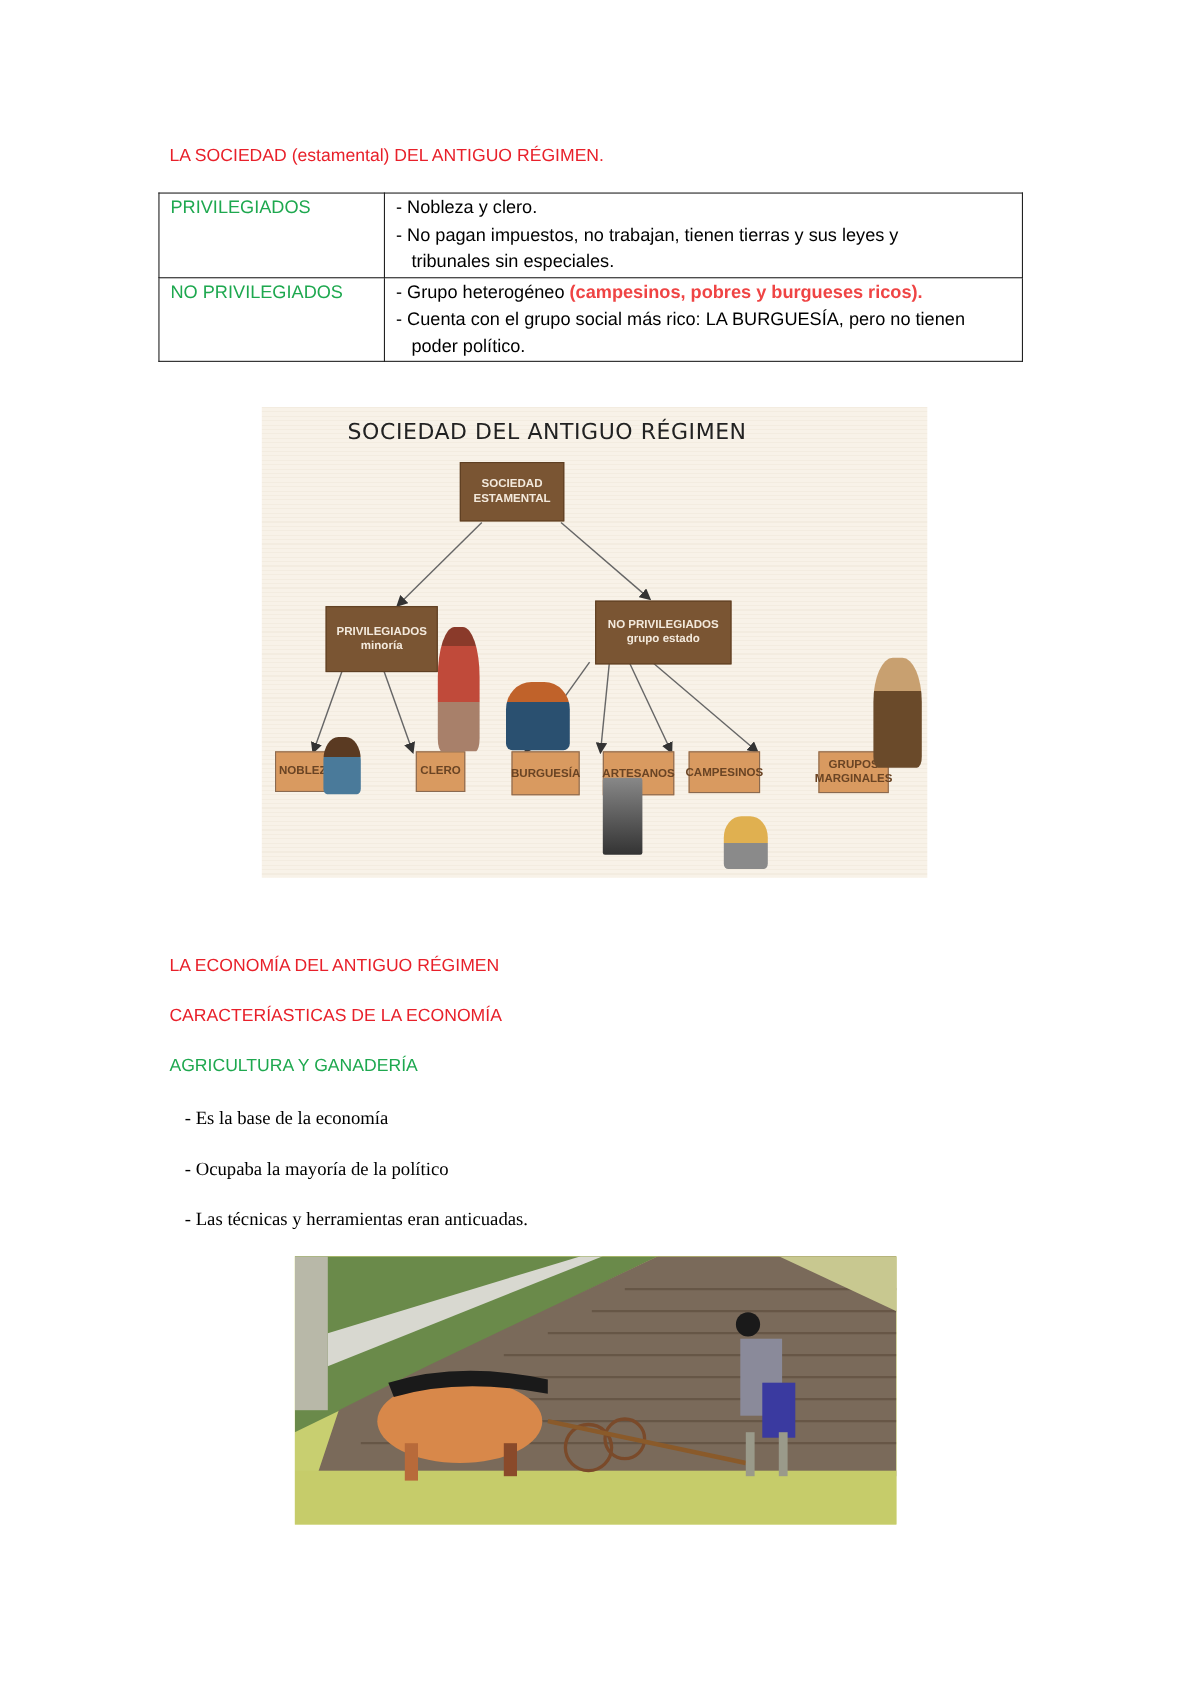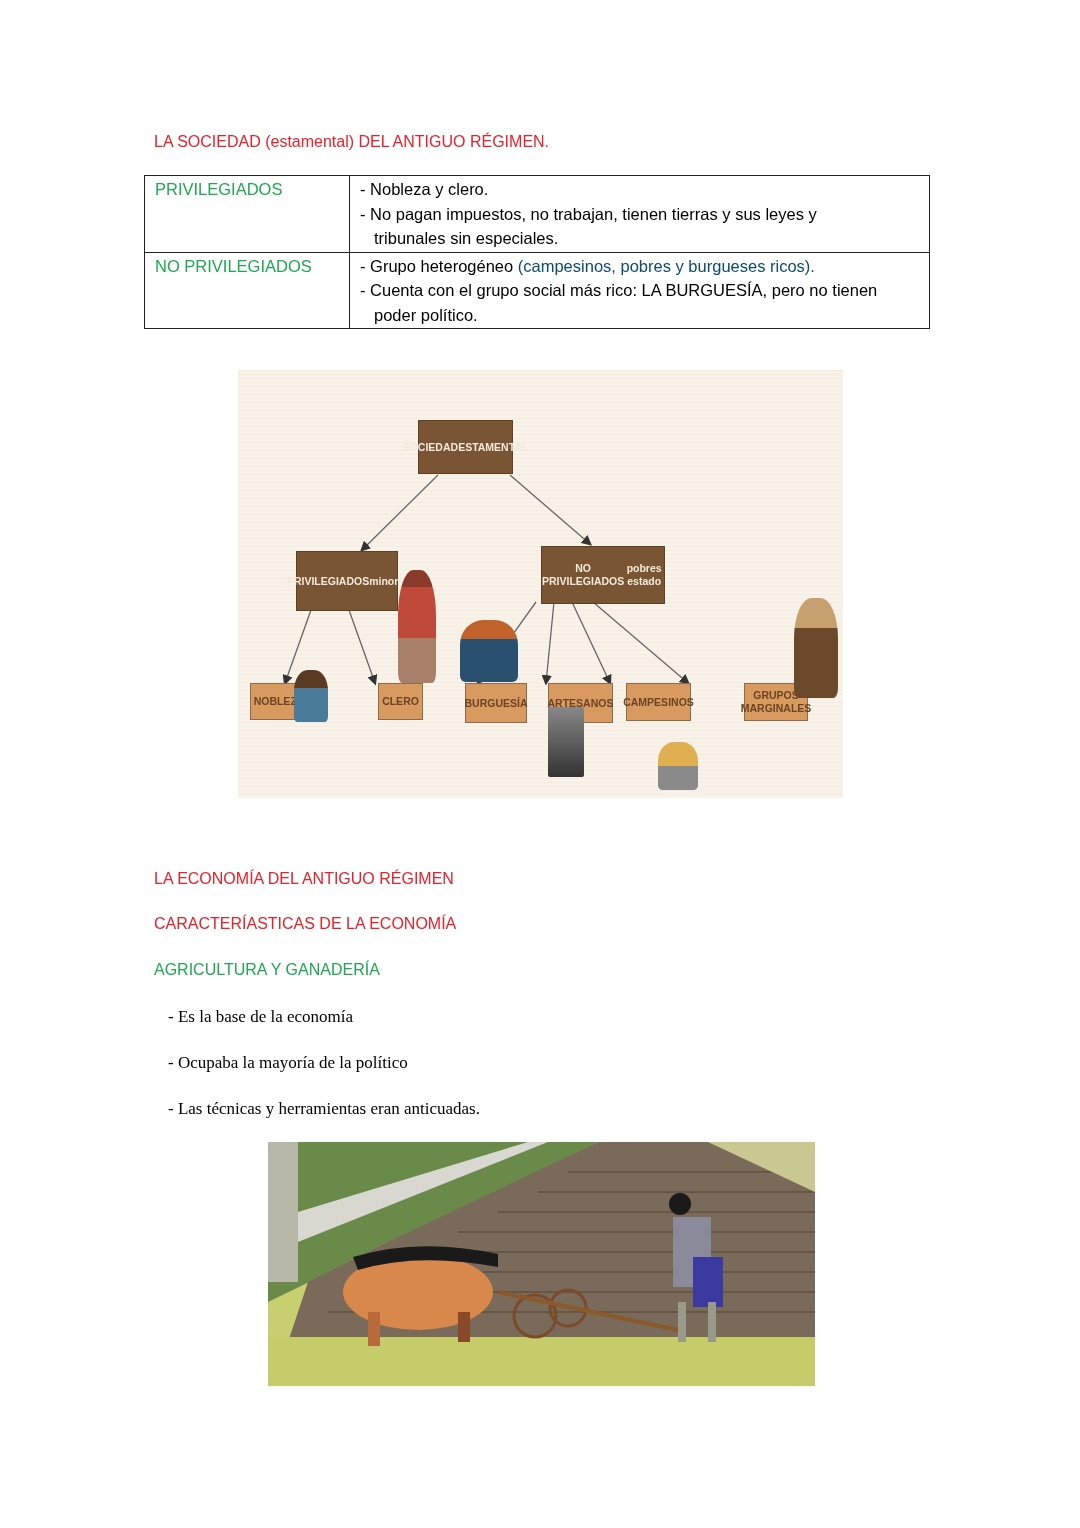--- a/index.html
+++ b/index.html
@@ -4,21 +4,21 @@
 <style>
   * { box-sizing: border-box; margin: 0; padding: 0; }
   body {
     width: 1080px; height: 1528px; background: #ffffff;
     font-family: "Liberation Sans", sans-serif; color: #000;
     position: relative; overflow: hidden;
   }
   .abs { position: absolute; }
   .red { color: #e8202a; }
   .green { color: #1ea84f; }
-  .blue { color: #0c4a6e; }
+  .blue { color: #ef4444; font-weight: bold; }
   .h { font-size: 16px; white-space: nowrap; }
   .body-text { font-size: 17px; white-space: nowrap; font-family: Liberation Serif, serif; }
 
   
   .tbl {
     position: absolute; left: 144px; top: 175px; width: 786px; height: 150px;
     border: 1.5px solid #222; border-collapse: collapse;
   }
   .tbl td { border: 1.5px solid #222; vertical-align: top; font-size: 16.5px; line-height: 24.5px; }
   .tbl td.lbl { width: 205px; padding: 1px 10px; }
@@ -30,21 +30,21 @@
     position: absolute; left: 238px; top: 370px; width: 605px; height: 428px;
     background: repeating-linear-gradient(0deg, #f8f2e8 0px, #f8f2e8 3px, #f3ece0 3px, #f3ece0 4px);
   }
   .diag-title {
     position: absolute; left: 78px; top: 10px; font-size: 20px; letter-spacing: 0.5px;
     font-family: "DejaVu Sans", sans-serif; color: #222; font-weight: normal;
   }
   .dbox {
     position: absolute; background: #7a5533; color: #f3e9dc; border: 1px solid #5e3f22;
     font-size: 10.5px; font-weight: bold; text-align: center; display: flex;
-    flex-direction: row; justify-content: center; align-items: center; line-height: 13px;
+    flex-direction: column; justify-content: center; align-items: center; line-height: 13px;
     font-family: "Liberation Sans Narrow", "Liberation Sans", sans-serif;
   }
   .lbox {
     position: absolute; background: #d99a60; color: #6a4424; border: 1.5px solid #8a6a50;
     font-size: 10.5px; font-weight: bold; text-align: center; display: flex;
     flex-direction: column; justify-content: center; align-items: center; line-height: 13px;
   }
   .figure { position: absolute; border-radius: 40% 40% 10% 10%; }
 
   
@@ -73,20 +73,21 @@
     <td class="val">
       <span style="display:block"><span>- Grupo heterogéneo </span><span class="blue">(campesinos, pobres y burgueses ricos).</span></span>
       <span style="display:block">- Cuenta con el grupo social más rico: LA BURGUESÍA, pero no tienen</span>
       <span class="indent">poder político.</span>
     </td>
   </tr>
 </tbody>
   </table>
 
 <div class="diagram">
+  <div class="diag-title">SOCIEDAD DEL ANTIGUO RÉGIMEN</div>
 
   <svg class="abs" style="left:0;top:0;" width="605" height="428">
     <defs>
       <marker id="ah" markerWidth="8" markerHeight="8" refX="6" refY="4" orient="auto">
         <path d="M0,0 L8,4 L0,8 z" fill="#333"></path>
       </marker>
     </defs>
     <g stroke="#666" stroke-width="1.3" fill="none" marker-end="url(#ah)">
       <line x1="200" y1="105" x2="124" y2="180"></line>
       <line x1="272" y1="105" x2="352" y2="174"></line>
@@ -102,21 +103,21 @@
   <div class="dbox" style="left:180px; top:50px; width:95px; height:54px;">
     <span>SOCIEDAD</span>
     <span>ESTAMENTAL</span>
   </div>
   <div class="dbox" style="left:58px; top:181px; width:102px; height:60px;">
     <span>PRIVILEGIADOS</span>
     <span style="font-weight:bold">minoría</span>
   </div>
   <div class="dbox" style="left:303px; top:176px; width:124px; height:58px;">
     <span>NO PRIVILEGIADOS</span>
-    <span>pobres estado</span>
+    <span>grupo estado</span>
   </div>
 
   <div class="lbox" style="left:12px; top:313px; width:58px; height:37px;">NOBLEZA</div>
   <div class="lbox" style="left:140px; top:313px; width:45px; height:37px;">CLERO</div>
   <div class="lbox" style="left:227px; top:313px; width:62px; height:40px;">BURGUESÍA</div>
   <div class="lbox" style="left:310px; top:313px; width:65px; height:40px;">ARTESANOS</div>
   <div class="lbox" style="left:388px; top:313px; width:65px; height:38px;">CAMPESINOS</div>
   <div class="lbox" style="left:506px; top:313px; width:64px; height:38px; padding:0 6px;">GRUPOS MARGINALES</div>
 
   <div class="figure" style="left:56px; top:300px; width:34px; height:52px; background: linear-gradient(#5a3a22 0 35%, #4a7a9a 35%);"></div>

